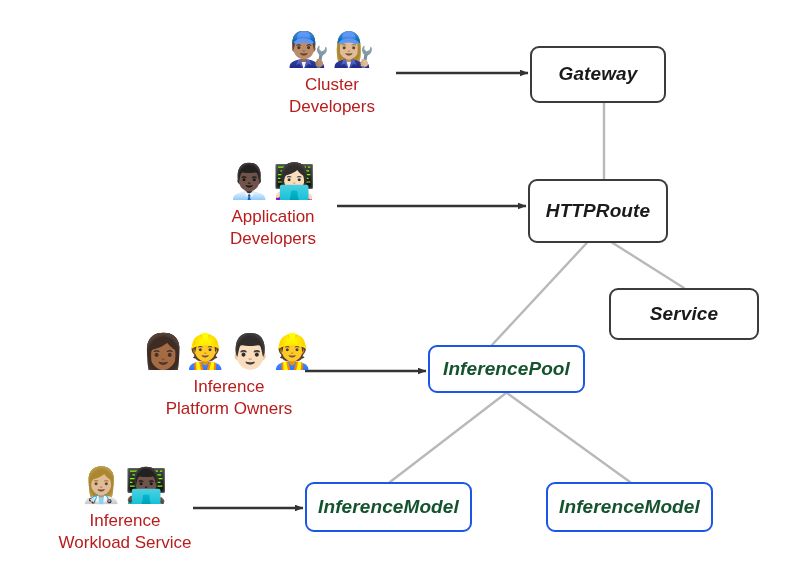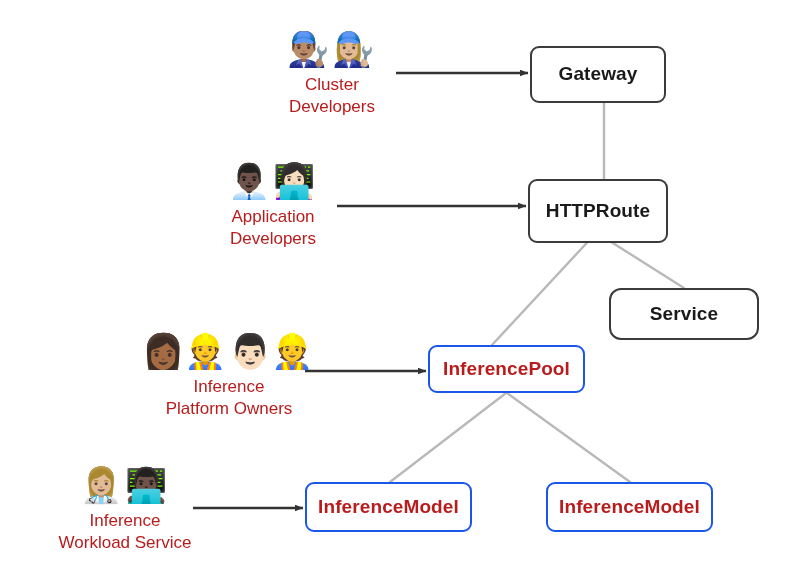--- a/index.html
+++ b/index.html
@@ -42,42 +42,43 @@
     justify-content: center;
     background: #ffffff;
     border-radius: 9px;
     text-align: center;
     line-height: 1.1;
   }
   .node-label {
     font-weight: bold;
     letter-spacing: 0.1px;
     white-space: nowrap;
+    font-style: italic;
   }
 
   .node.core {
     border: 2px solid #3b3b3b;
   }
   .node.core .node-label {
     color: #1a1a1a;
     font-size: 19px;
   }
 
   .node.inference {
     border: 2.5px solid #1a56e8;
   }
   .node.inference .node-label {
-    color: #b91c1c;
+    color: #14532d;
     font-size: 19px;
   }
 
   
   #node-gateway       { left: 530px; top: 46px;  width: 136px; height: 57px; }
   #node-httproute     { left: 528px; top: 179px; width: 140px; height: 64px; }
-  #node-service       { left: 609px; top: 288px; width: 150px; height: 52px; border-radius: 12px; }
+  #node-service       { left: 609px; top: 288px; width: 150px; height: 52px; }
   #node-inferencepool { left: 428px; top: 345px; width: 157px; height: 48px; }
   #node-model-left    { left: 305px; top: 482px; width: 167px; height: 50px; }
   #node-model-right   { left: 546px; top: 482px; width: 167px; height: 50px; }
 
   
   .persona {
     position: absolute;
     display: flex;
     flex-direction: column;
     align-items: center;

